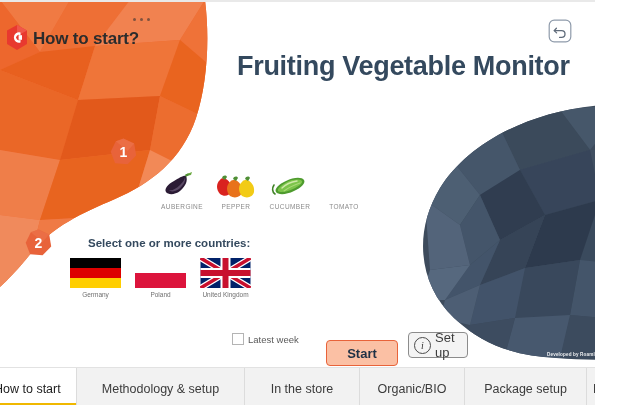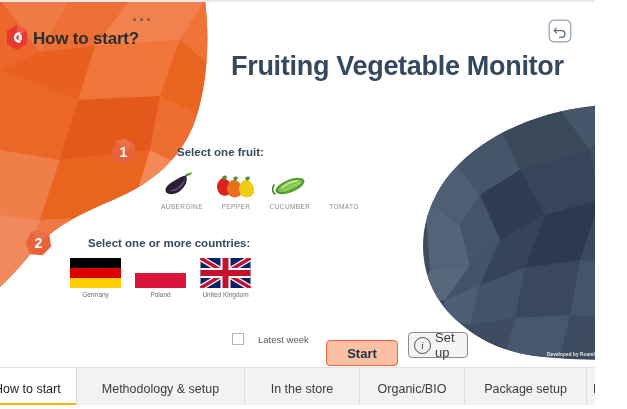--- a/index.html
+++ b/index.html
@@ -72,21 +72,21 @@
   .kebab i {
     display: block;
     width: 3px; height: 3px;
     border-radius: 50%;
     background: #5b4238;
     opacity: .75;
   }
 
   .page-title {
     position: absolute;
-    left: 231px;
+    left: 237px;
     top: 51px;
     font-size: 27px;
     font-weight: bold;
     color: #34495e;
     letter-spacing: -0.3px;
     white-space: nowrap;
   }
 
   .back-btn {
     position: absolute;
@@ -199,21 +199,21 @@
   .flag-pl .s1 { background:#ffffff; }
   .flag-pl .s2 { background:#dc143c; }
 
   
   .latest-week {
     position: absolute;
     left: 232px;
     top: 333px;
     display: flex;
     align-items: center;
-    gap: 14px;
+    gap: 4px;
     cursor: pointer;
   }
   .checkbox {
     width: 10px; height: 10px;
     border: 1px solid #b4b4b4;
     background: #fff;
     flex: none;
   }
   .latest-week-label {
     font-size: 9.5px;
@@ -444,21 +444,20 @@
   </div>
 
   <div class="step" id="step1">
     <div class="step-badge">
       <svg width="27" height="27" viewBox="0 0 27 27">
         <polygon points="13.5,0.6 24.2,5.4 26.2,17.4 17.6,26.3 5.1,25.3 0.7,13.8 5.8,3.2" fill="#e8633a"></polygon>
         <polygon points="13.5,0.6 24.2,5.4 17.6,13 5.8,3.2" fill="#ee7a4f" opacity=".5"></polygon>
       </svg>
       <span>1</span>
     </div>
-    <div class="step-label">Select one fruit:</div>
   </div>
 
   <div class="fruit-row">
     <div class="fruit-item">
       <div class="fruit-art">
         <svg width="48" height="28" viewBox="0 0 48 28">
           <path d="M28 5 C30 9 28 15 22 20 C17 24 10 24 8 21 C6 18 10 13 16 10 C21 7 26 4 28 5 Z" fill="#2b1b35"></path>
           <path d="M27 6 C28 9 26 14 21 18 C17 21 12 21 11 19 C14 20 18 18 22 14 C25 11 27 8 27 6 Z" fill="#5b4a66"></path>
           <path d="M27 4 C29 2 32 2 33 4 C31 4 29 5 28 6 Z" fill="#4f8f35"></path>
           <path d="M29 3 L34 1 L33 4 Z" fill="#6aa83f"></path>

